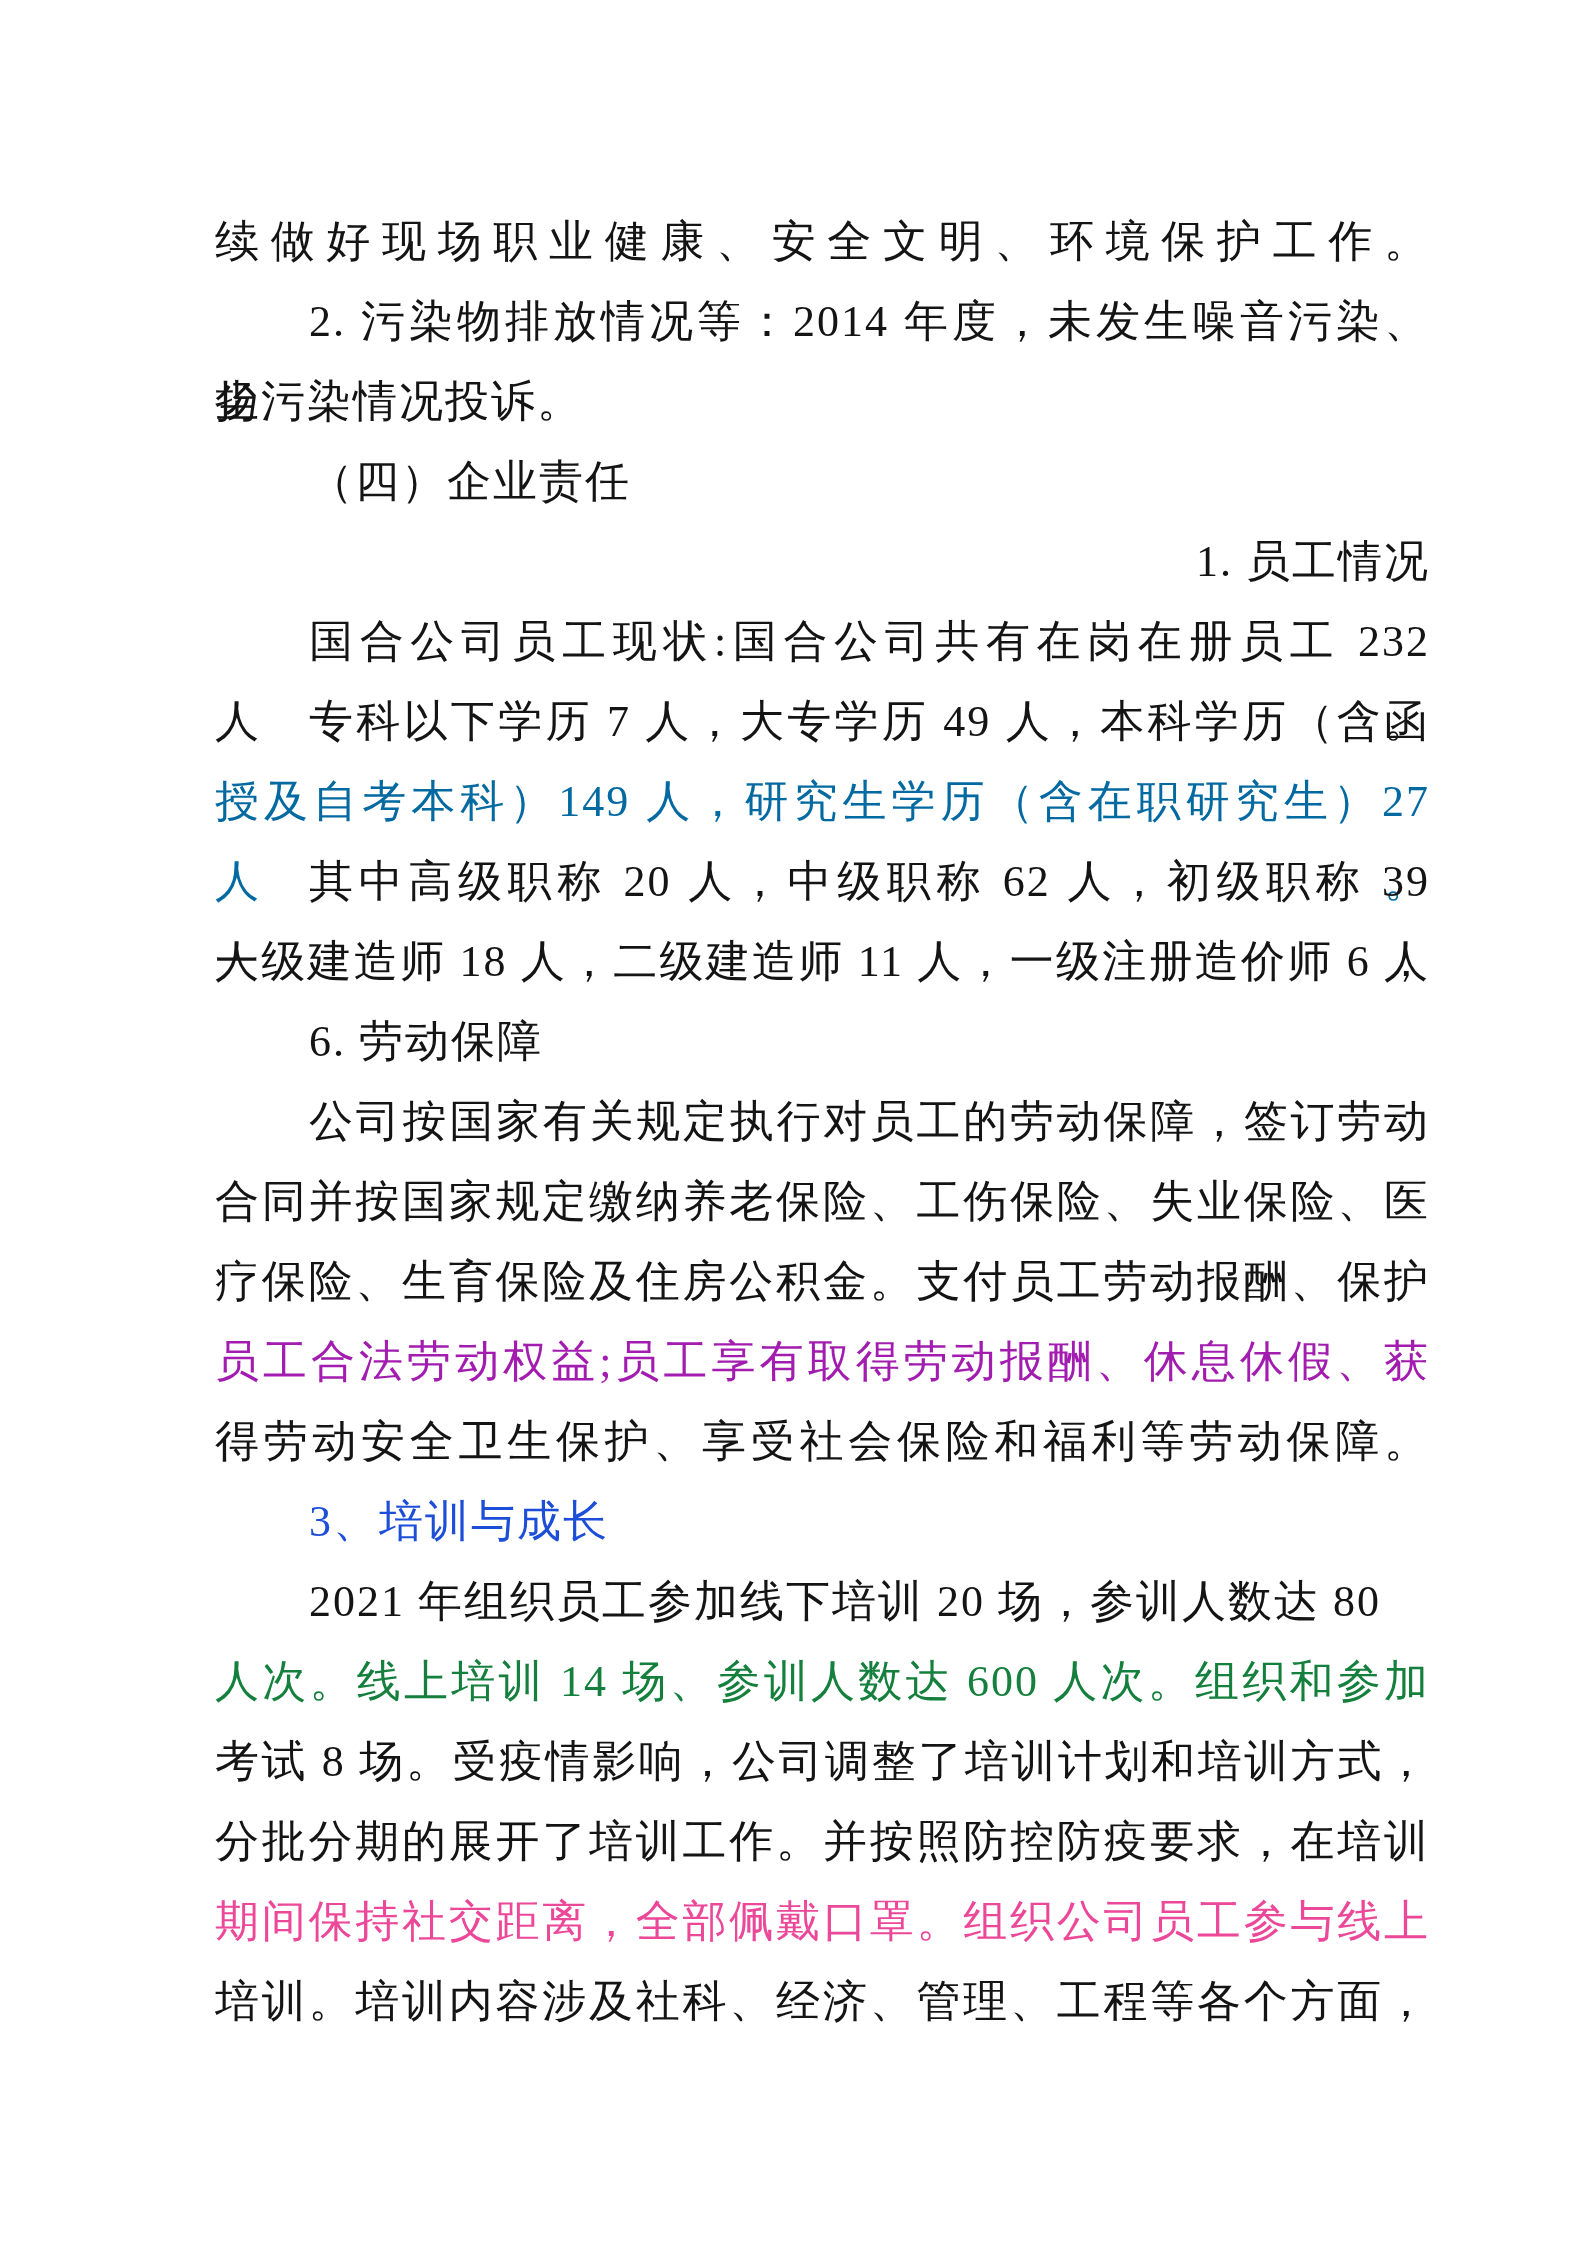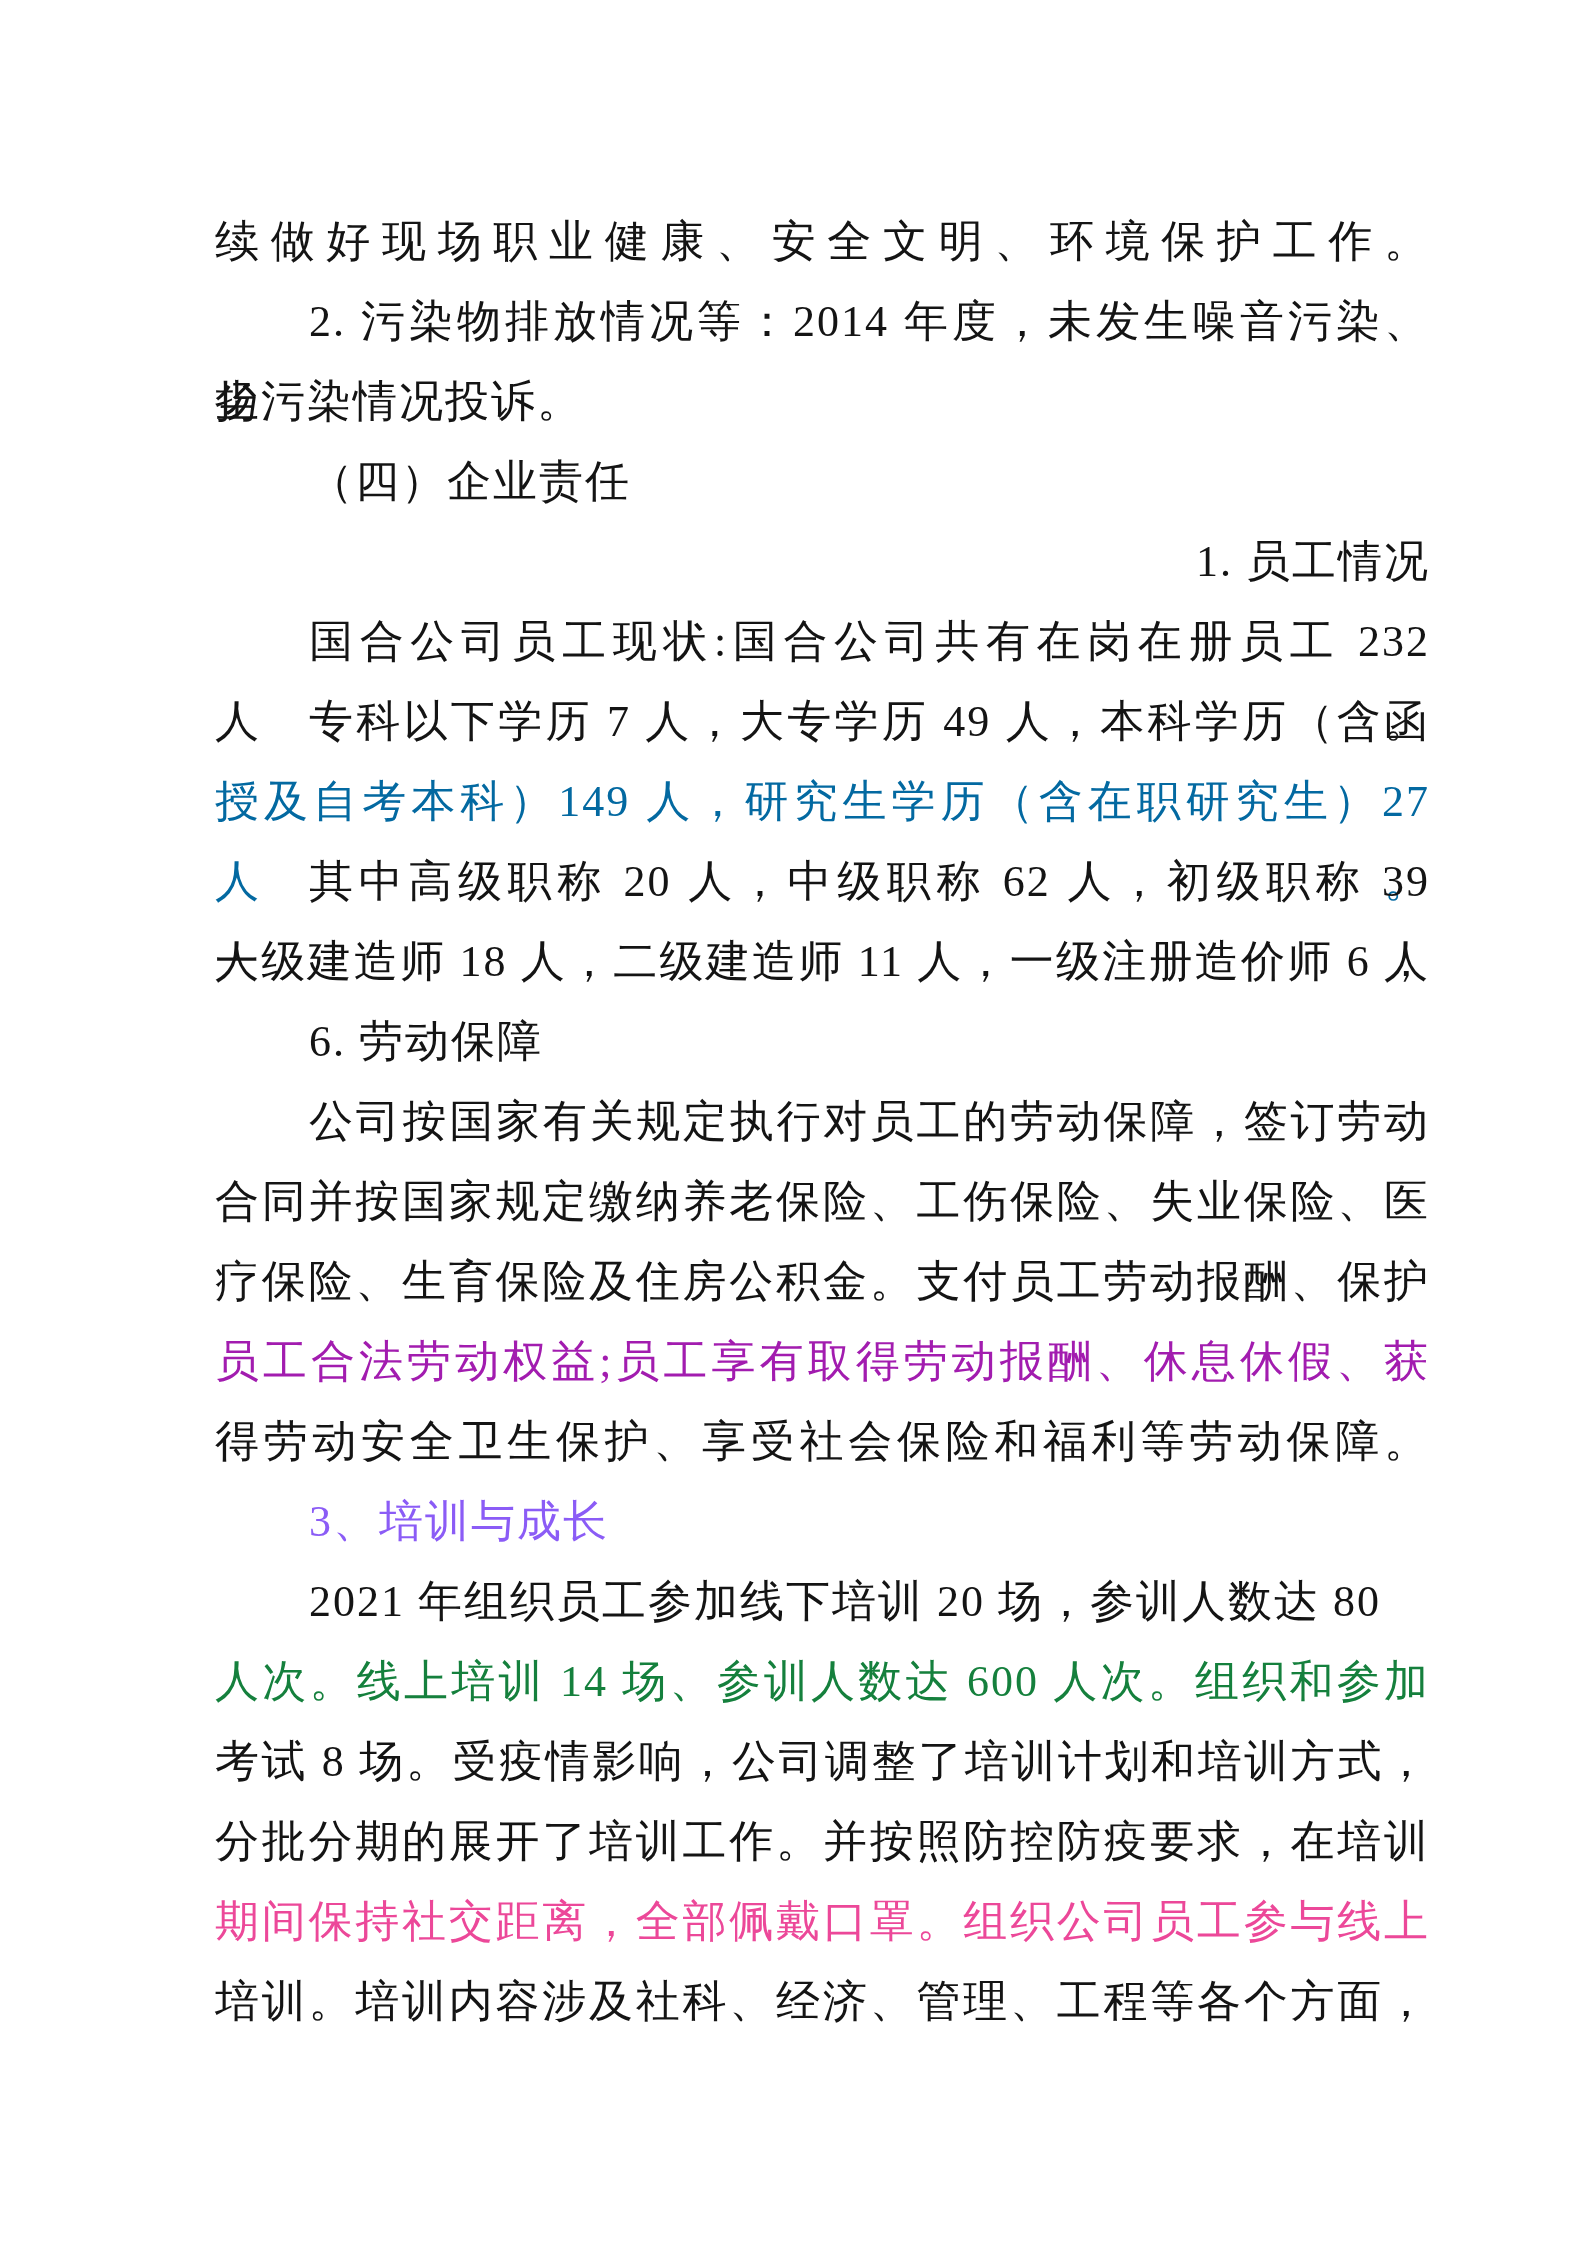--- a/index.html
+++ b/index.html
@@ -55,21 +55,21 @@
       <div class="line indent justify" style="color: rgb(20, 20, 20);">专科以下学历 7 人，大专学历 49 人，本科学历（含函</div>
       <div class="line justify" style="color: #0369a1;">授及自考本科）149 人，研究生学历（含在职研究生）27 人。</div>
       <div class="line indent justify" style="color: rgb(20, 20, 20);">其中高级职称 20 人，中级职称 62 人，初级职称 39 人，</div>
       <div class="line justify" style="color: rgb(20, 20, 20);">一级建造师 18 人，二级建造师 11 人，一级注册造价师 6 人</div>
       <div class="line indent" style="color: rgb(20, 20, 20);">6. 劳动保障</div>
       <div class="line indent justify" style="color: rgb(20, 20, 20);">公司按国家有关规定执行对员工的劳动保障，签订劳动</div>
       <div class="line justify" style="color: rgb(20, 20, 20);">合同并按国家规定缴纳养老保险、工伤保险、失业保险、医</div>
       <div class="line justify" style="color: rgb(20, 20, 20);">疗保险、生育保险及住房公积金。支付员工劳动报酬、保护</div>
       <div class="line justify" style="color: #a21caf;">员工合法劳动权益;员工享有取得劳动报酬、休息休假、获</div>
       <div class="line justify" style="color: rgb(20, 20, 20);">得劳动安全卫生保护、享受社会保险和福利等劳动保障。</div>
-      <div class="line indent" style="color: #8b5cf6;">3、培训与成长</div>
+      <div class="line indent" style="color: #1d4ed8;">3、培训与成长</div>
       <div class="line indent" style="color: rgb(20, 20, 20);">2021 年组织员工参加线下培训 20 场，参训人数达 80</div>
       <div class="line justify" style="color: #15803d;">人次。线上培训 14 场、参训人数达 600 人次。组织和参加</div>
       <div class="line justify" style="color: rgb(20, 20, 20);">考试 8 场。受疫情影响，公司调整了培训计划和培训方式，</div>
       <div class="line justify" style="color: rgb(20, 20, 20);">分批分期的展开了培训工作。并按照防控防疫要求，在培训</div>
       <div class="line justify" style="color: #ec4899;">期间保持社交距离，全部佩戴口罩。组织公司员工参与线上</div>
       <div class="line justify" style="color: rgb(20, 20, 20);">培训。培训内容涉及社科、经济、管理、工程等各个方面，</div>
     </section>
 </main>
 
 </body></html>

